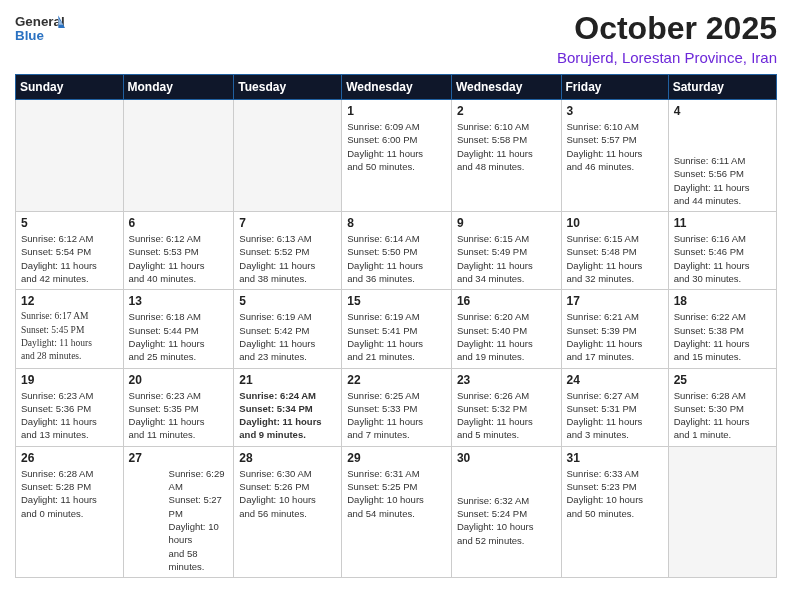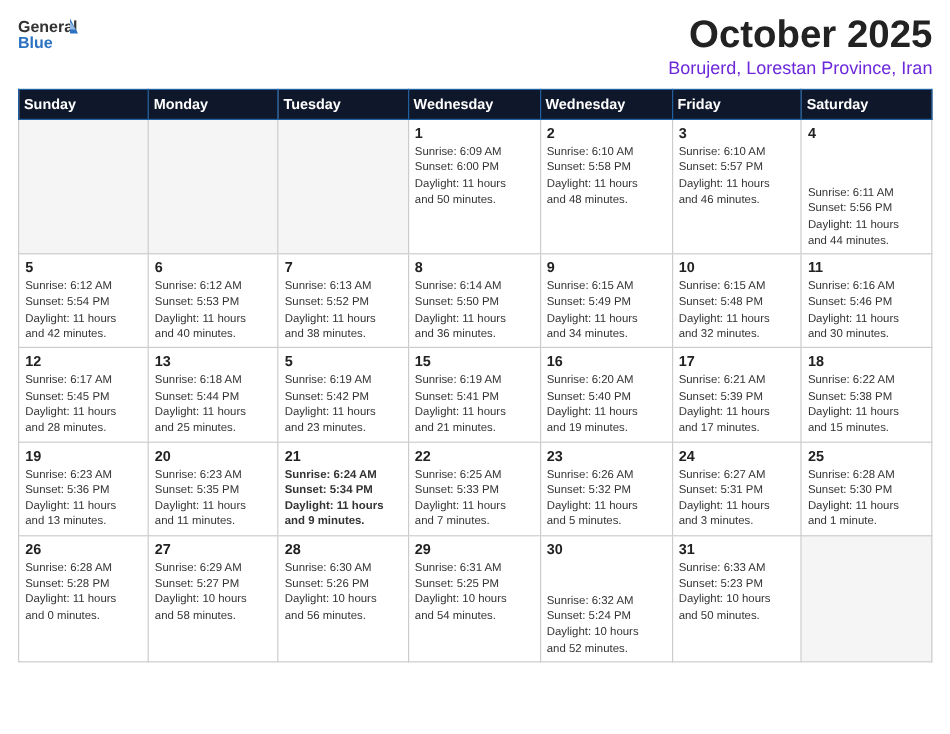--- a/index.html
+++ b/index.html
@@ -210,21 +210,21 @@
             <span class="day-number">11</span>
             <div class="day-info" style="white-space: pre-line;">Sunrise: 6:16 AM
 Sunset: 5:46 PM
 Daylight: 11 hours
 and 30 minutes.</div>
           </td>
         </tr>
         <tr class="row-odd">
           <td>
             <span class="day-number">12</span>
-            <div class="day-info" style="white-space: pre-line;">Sunrise: 6:17 AM
+            <div class="day-info" style="white-space: pre-line; font-family: Liberation Serif, serif;">Sunrise: 6:17 AM
 Sunset: 5:45 PM
 Daylight: 11 hours
 and 28 minutes.</div>
           </td>
           <td>
             <span class="day-number">13</span>
             <div class="day-info" style="white-space: pre-line;">Sunrise: 6:18 AM
 Sunset: 5:44 PM
 Daylight: 11 hours
 and 25 minutes.</div>
@@ -319,21 +319,21 @@
         <tr class="row-odd">
           <td>
             <span class="day-number">26</span>
             <div class="day-info" style="white-space: pre-line;">Sunrise: 6:28 AM
 Sunset: 5:28 PM
 Daylight: 11 hours
 and 0 minutes.</div>
           </td>
           <td>
             <span class="day-number">27</span>
-            <div class="day-info" style="white-space: pre-line;">Sunrise: 6:29 AM
+            <div class="day-info" style="white-space: pre-line; margin-left: 40px;">Sunrise: 6:29 AM
 Sunset: 5:27 PM
 Daylight: 10 hours
 and 58 minutes.</div>
           </td>
           <td>
             <span class="day-number">28</span>
             <div class="day-info" style="white-space: pre-line;">Sunrise: 6:30 AM
 Sunset: 5:26 PM
 Daylight: 10 hours
 and 56 minutes.</div>

